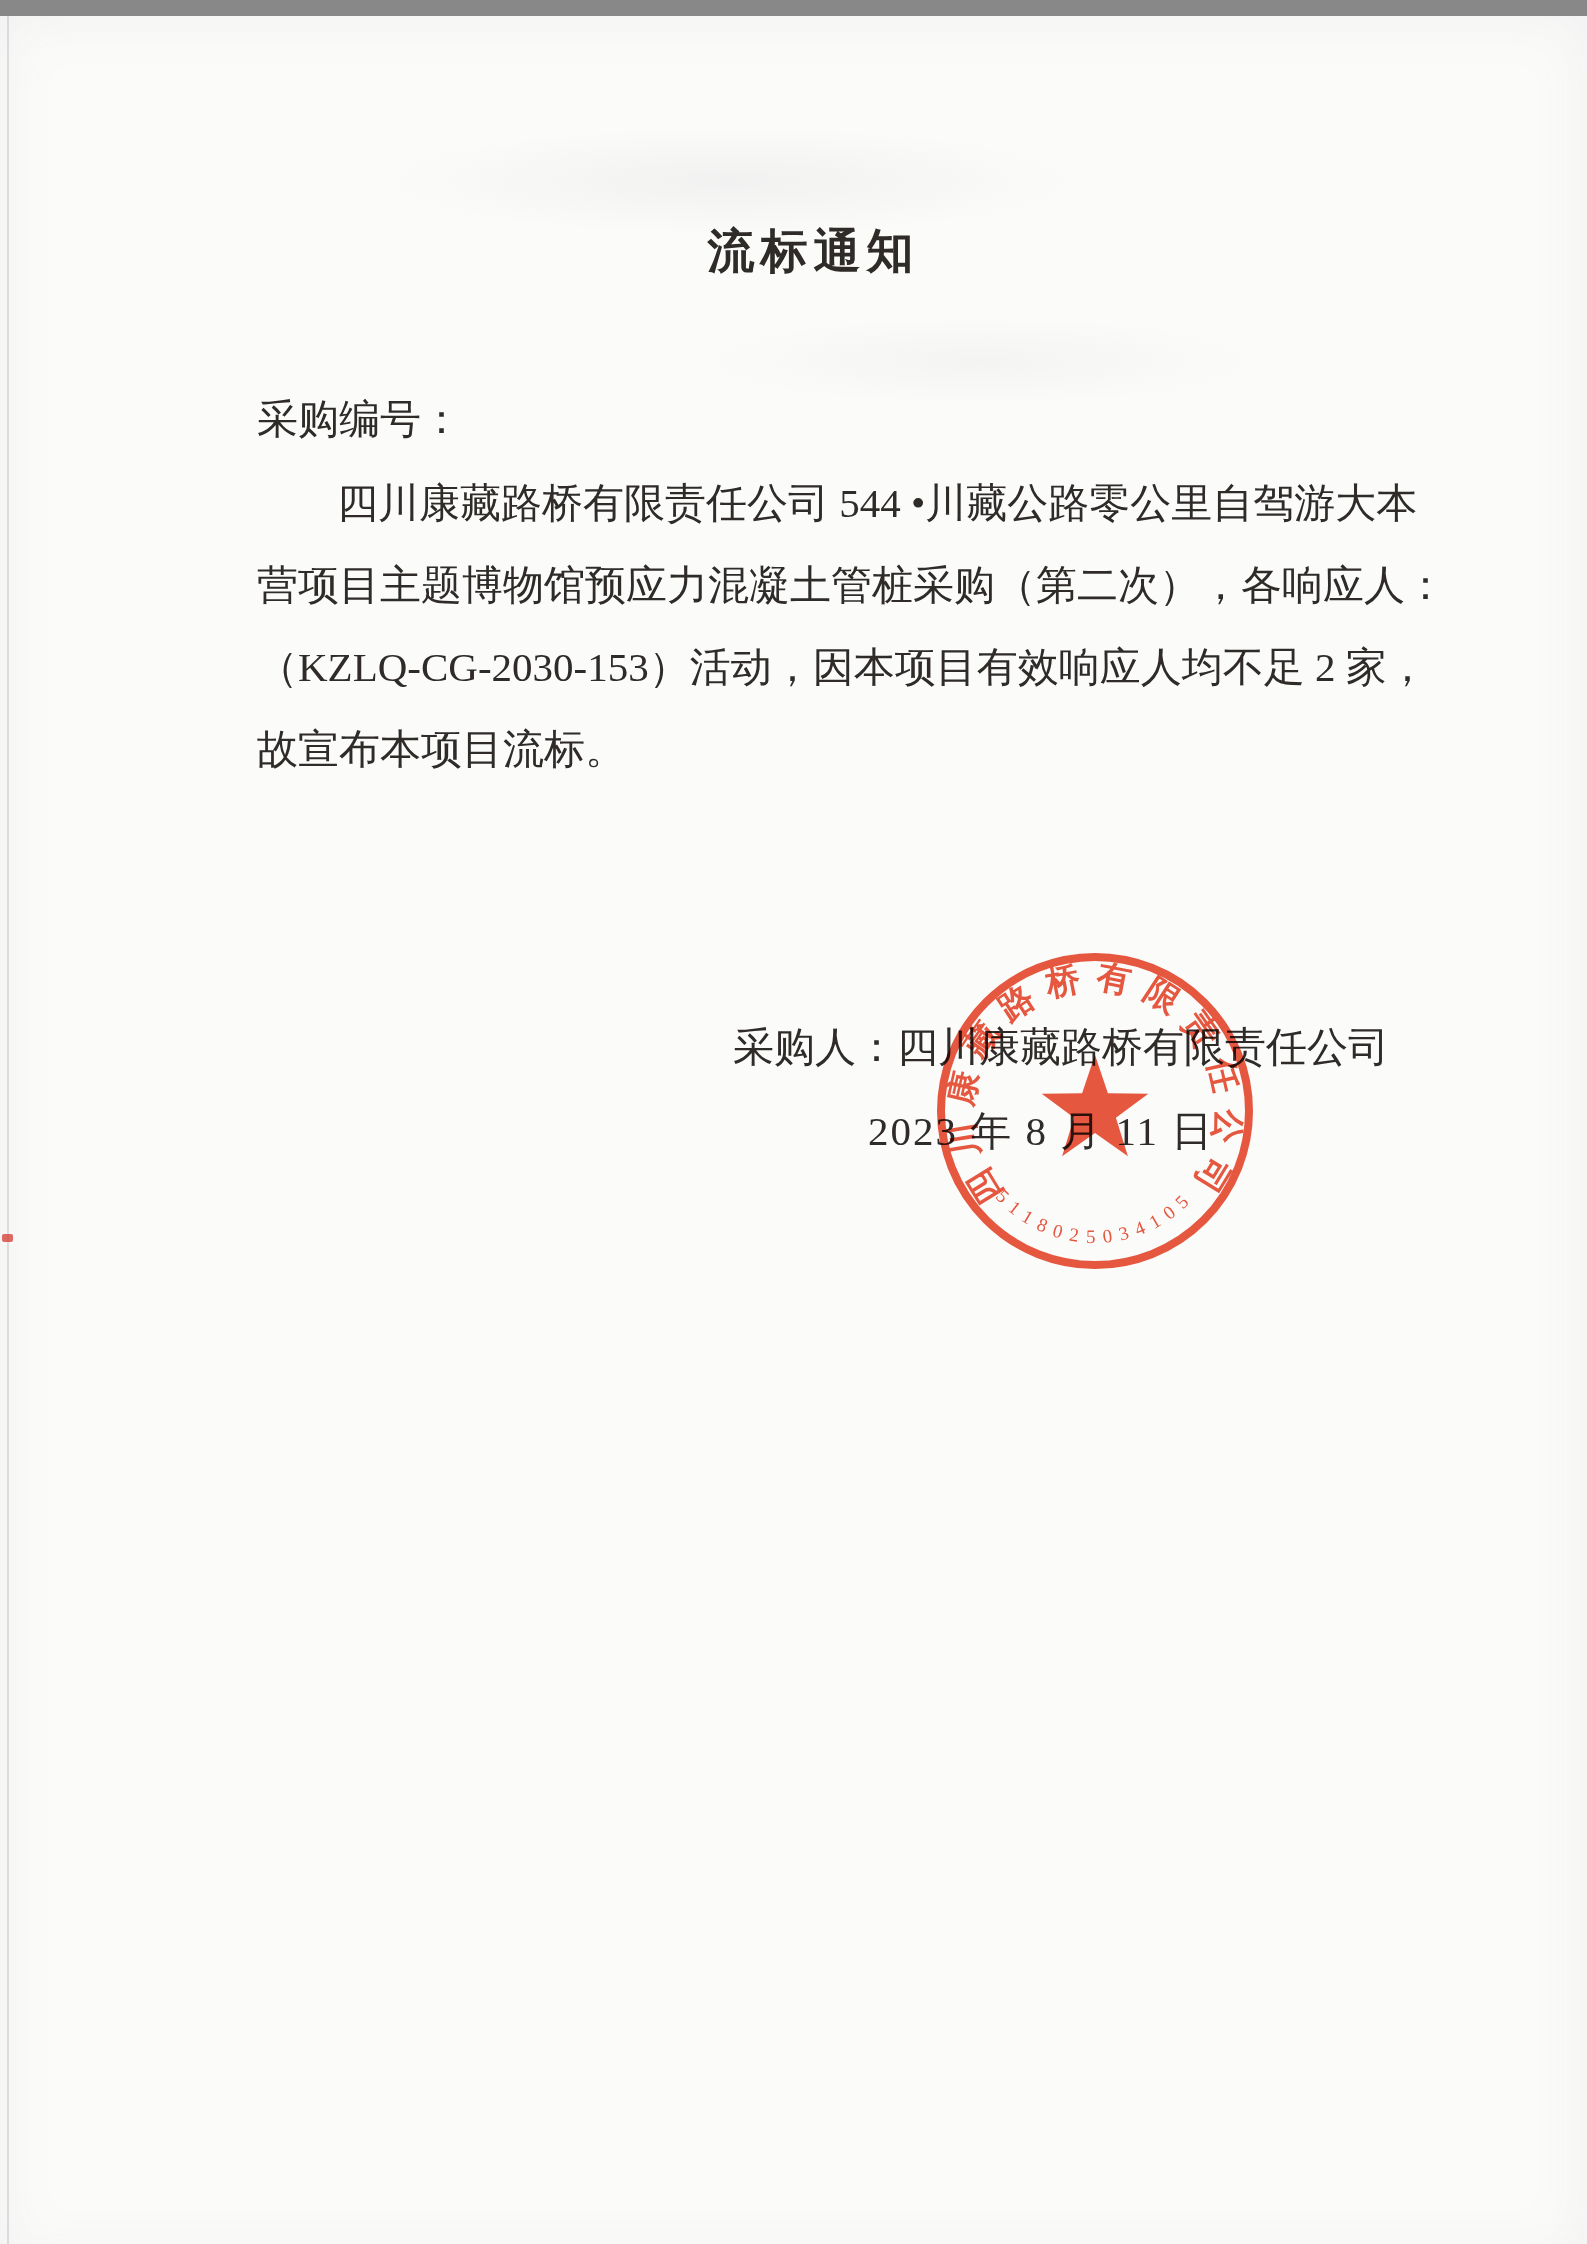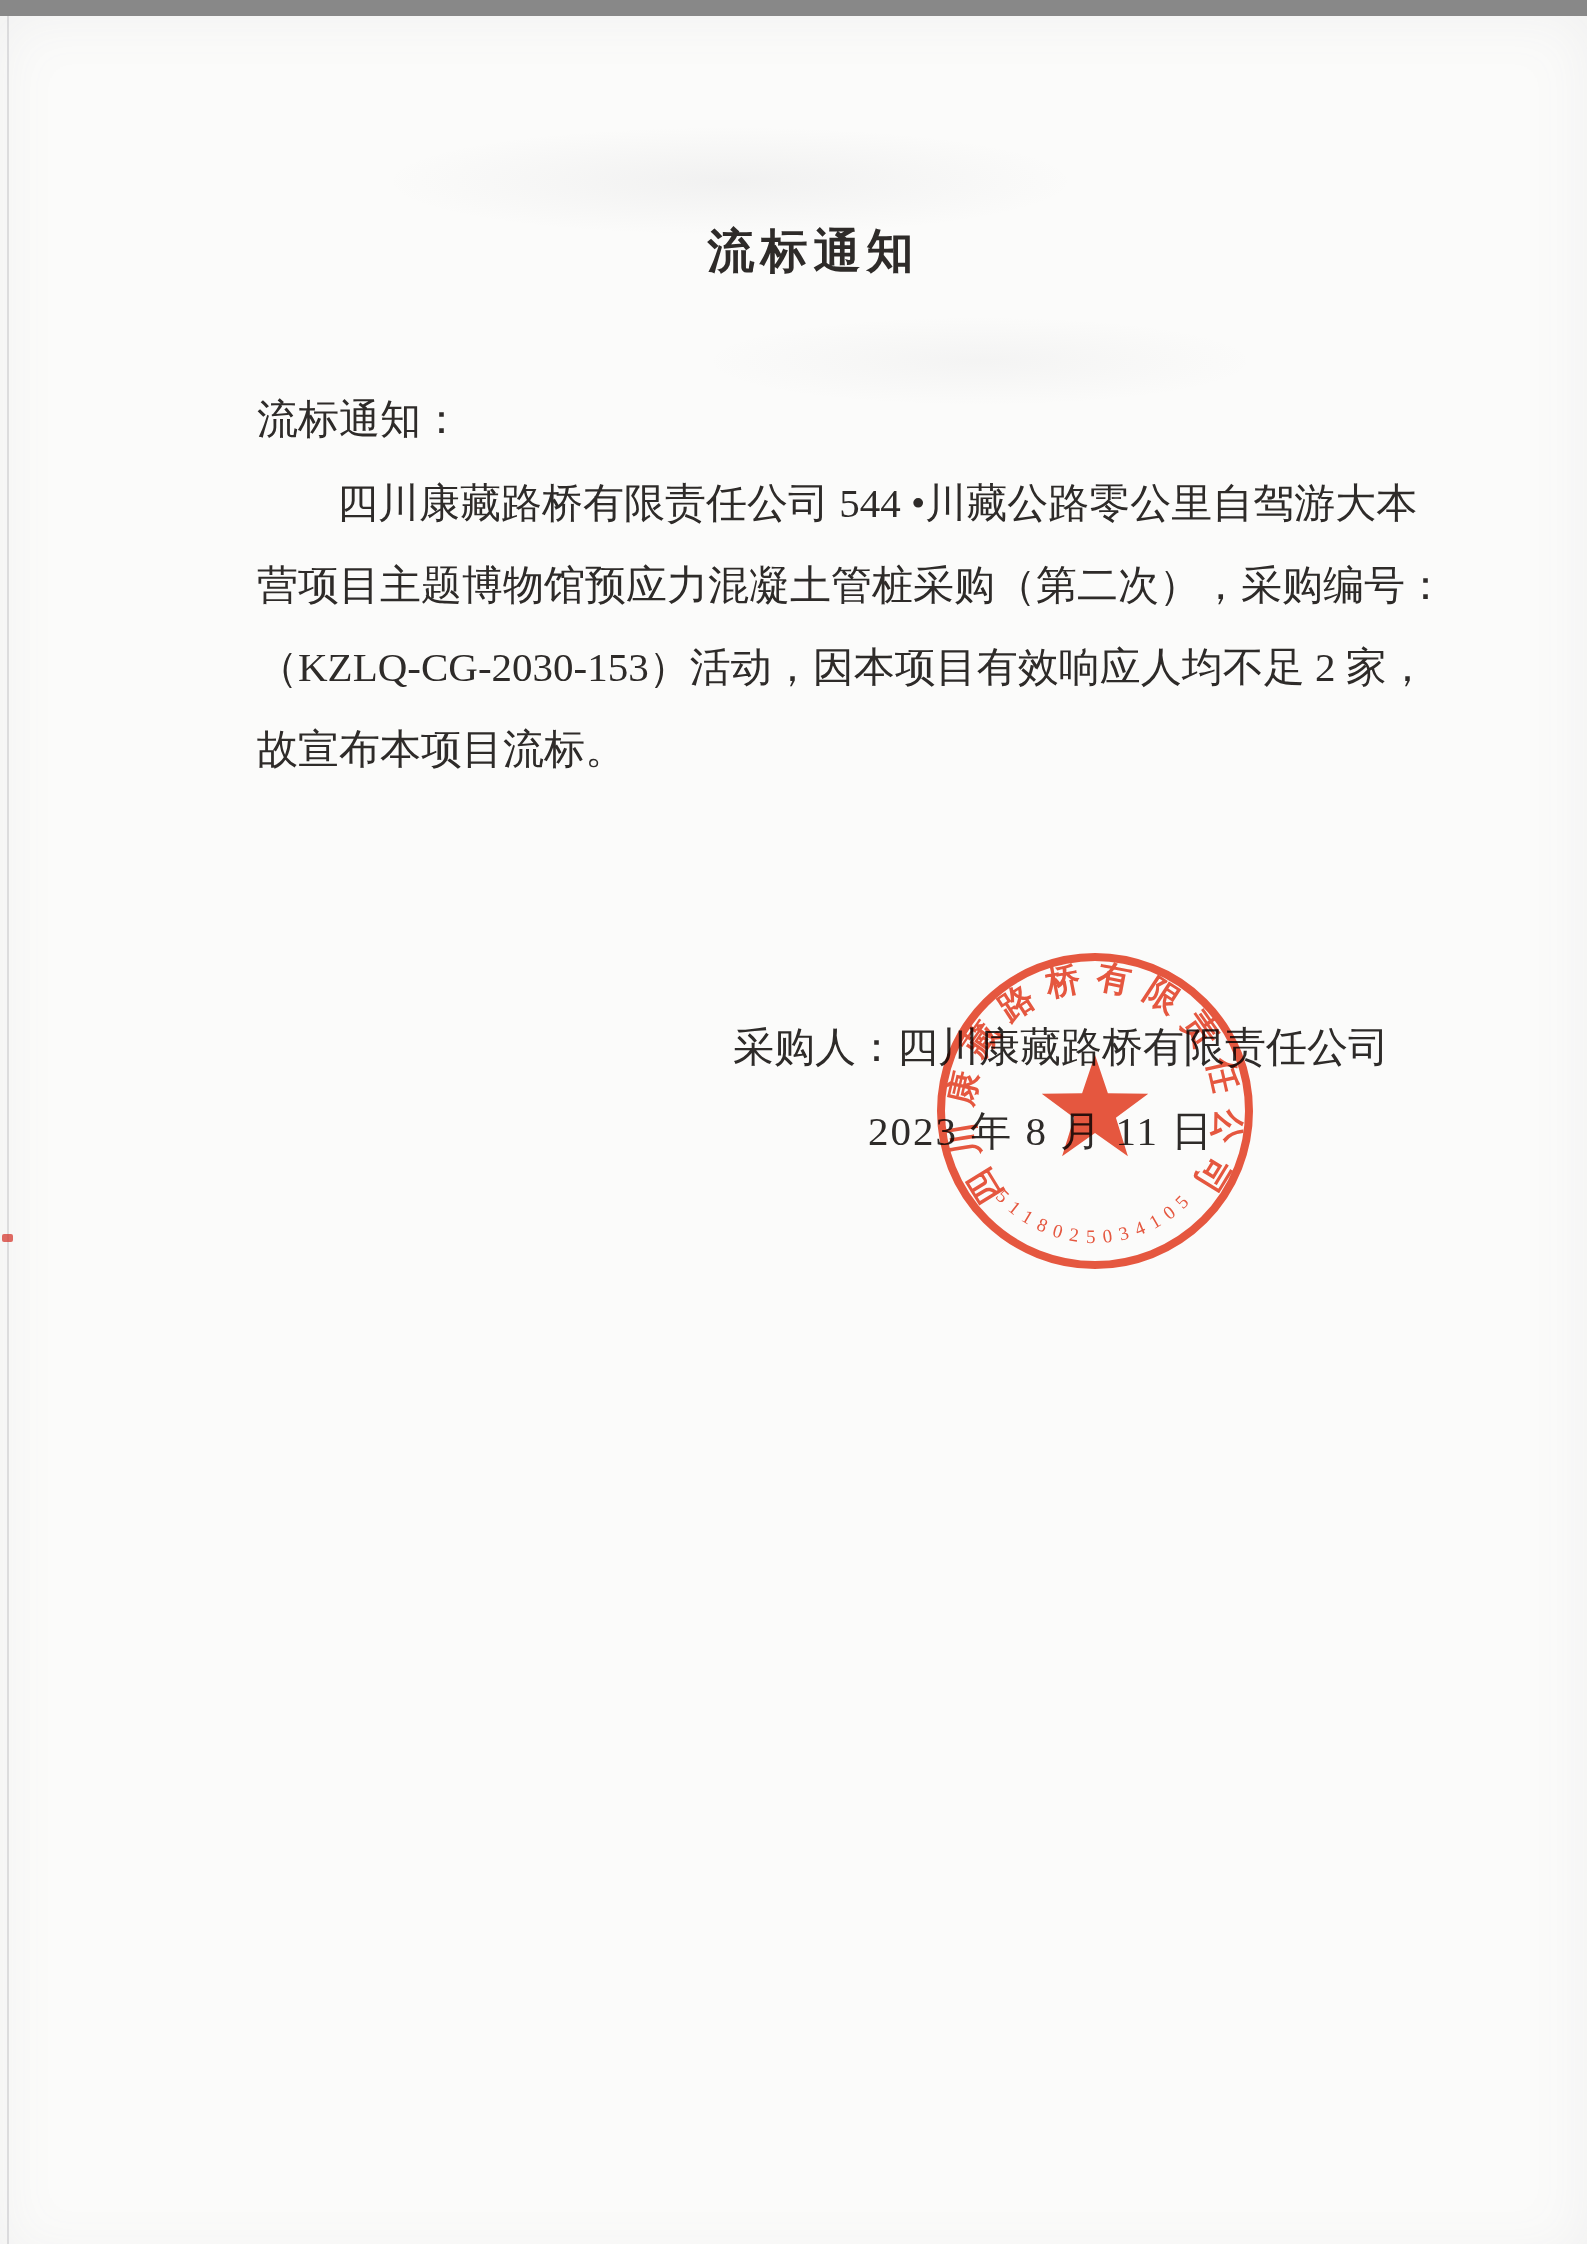--- a/index.html
+++ b/index.html
@@ -75,24 +75,24 @@
 </head>
 <body>
 
 <div class="page">
 
   <div class="noise-a"></div>
   <div class="noise-b"></div>
 
   <div class="doc-title">流标通知</div>
 
-  <div class="salutation">流标通知：</div>
+  <div class="salutation">采购编号：</div>
 
   <div class="body-line l1">四川康藏路桥有限责任公司 544 •川藏公路零公里自驾游大本</div>
-  <div class="body-line l2">营项目主题博物馆预应力混凝土管桩采购（第二次），采购编号：</div>
+  <div class="body-line l2">营项目主题博物馆预应力混凝土管桩采购（第二次），各响应人：</div>
   <div class="body-line l3">（KZLQ-CG-2030-153）活动，因本项目有效响应人均不足 2 家，</div>
   <div class="body-line l4">故宣布本项目流标。</div>
 
   <div class="signature">采购人：四川康藏路桥有限责任公司</div>
 
   <div class="doc-date">2023 年 8 月 11 日</div>
 
   <svg class="seal" viewBox="0 0 334 334" xmlns="http://www.w3.org/2000/svg">
     <defs>
       <path id="seal-top-arc" d="M 88.6 260.5 A 122 122 0 1 1 245.4 260.5" fill="none"></path>

